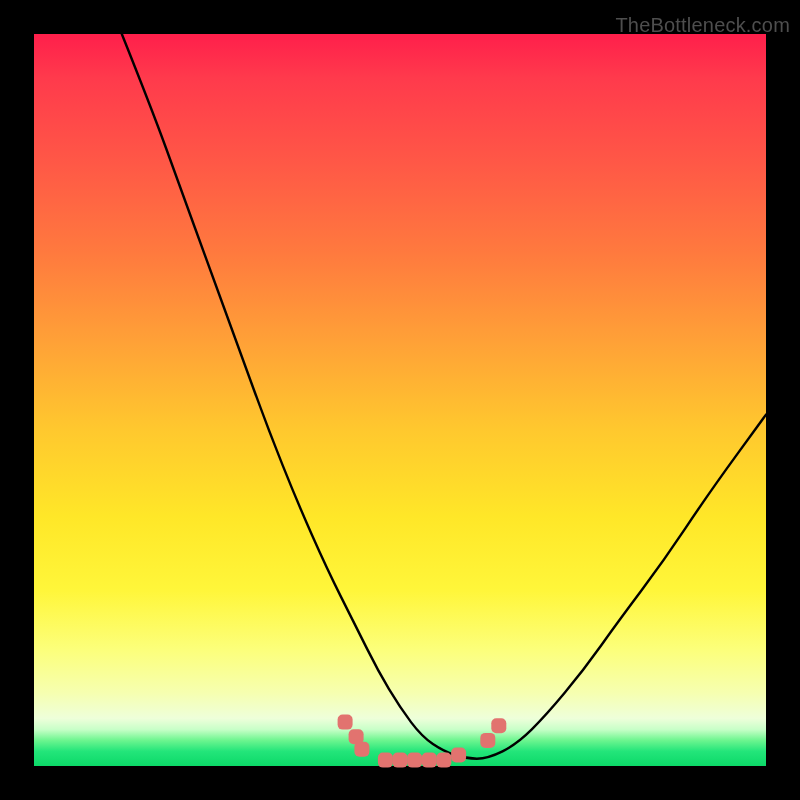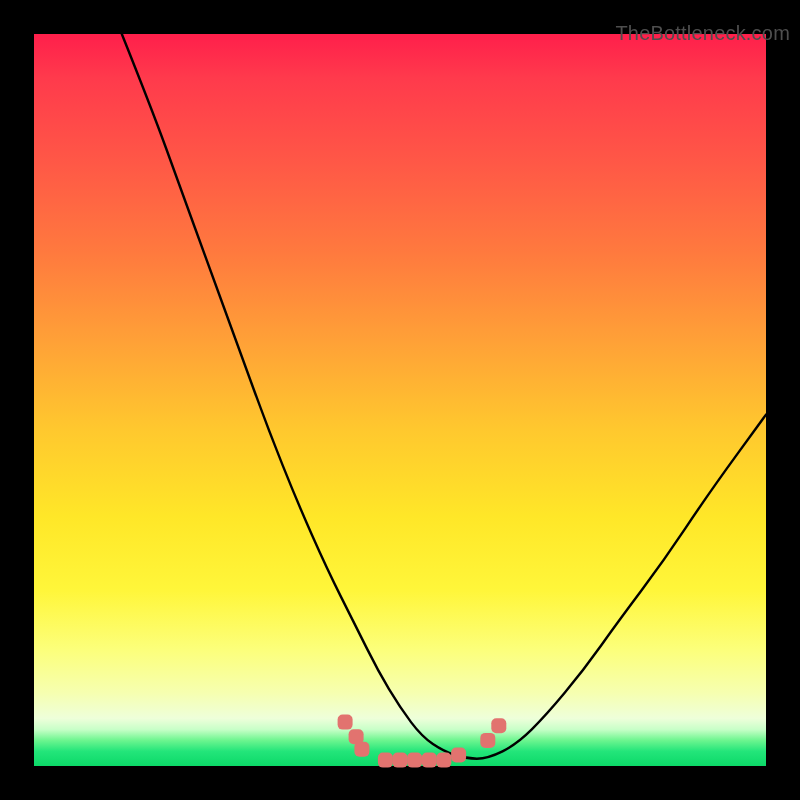--- a/index.html
+++ b/index.html
@@ -40,21 +40,21 @@
       #f6ffb0 90%,
       #eeffda 93.5%,
       #c8ffc8 95%,
       #6cf58f 96.5%,
       #23e57a 98%,
       #0cd968 100%
     );
   }
   .attribution {
     position: absolute;
-    top: 22px;
+    top: 14px;
     right: 10px;
     color: #4e4e4e;
     font-size: 20px;
     font-weight: 500;
     letter-spacing: 0.2px;
     user-select: none;
   }
   svg.curve {
     position: absolute;
     left: 0;

